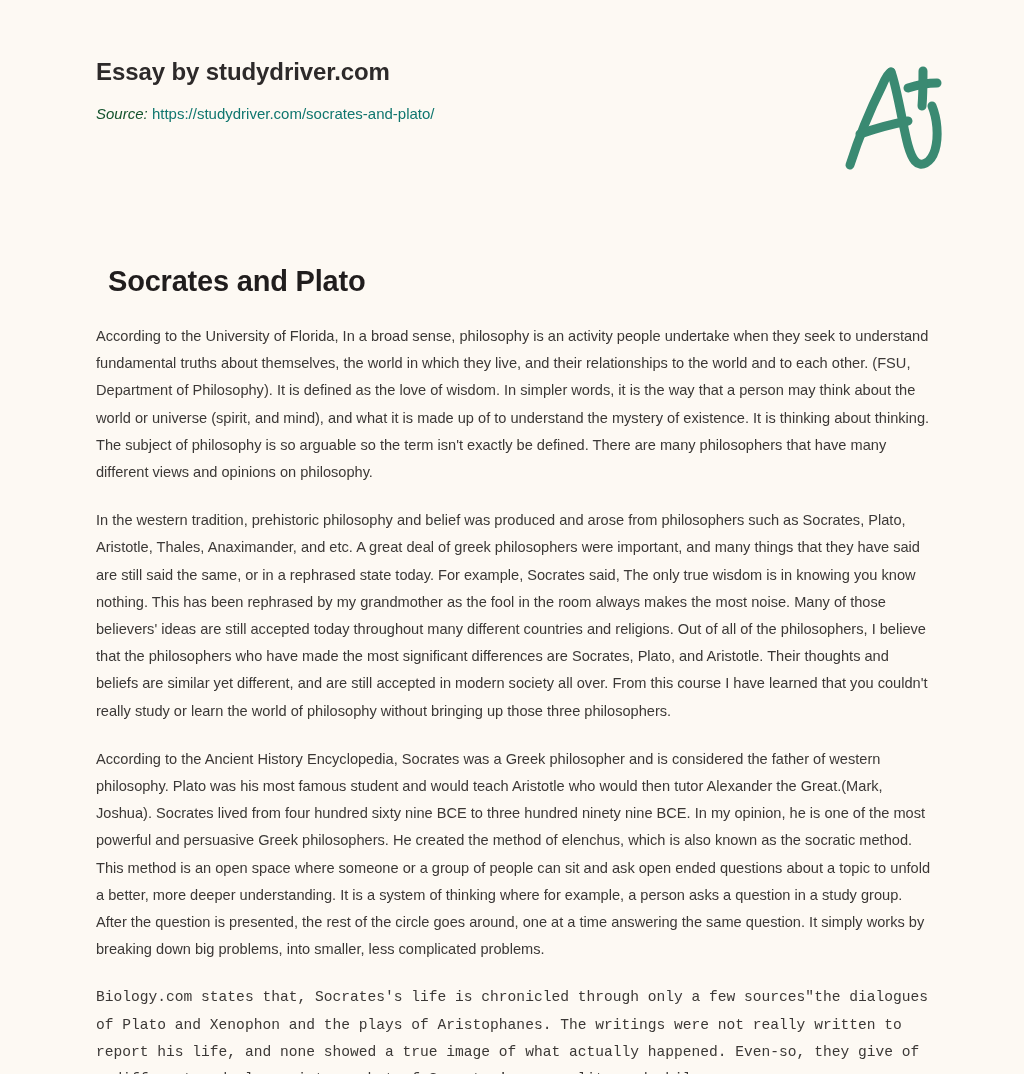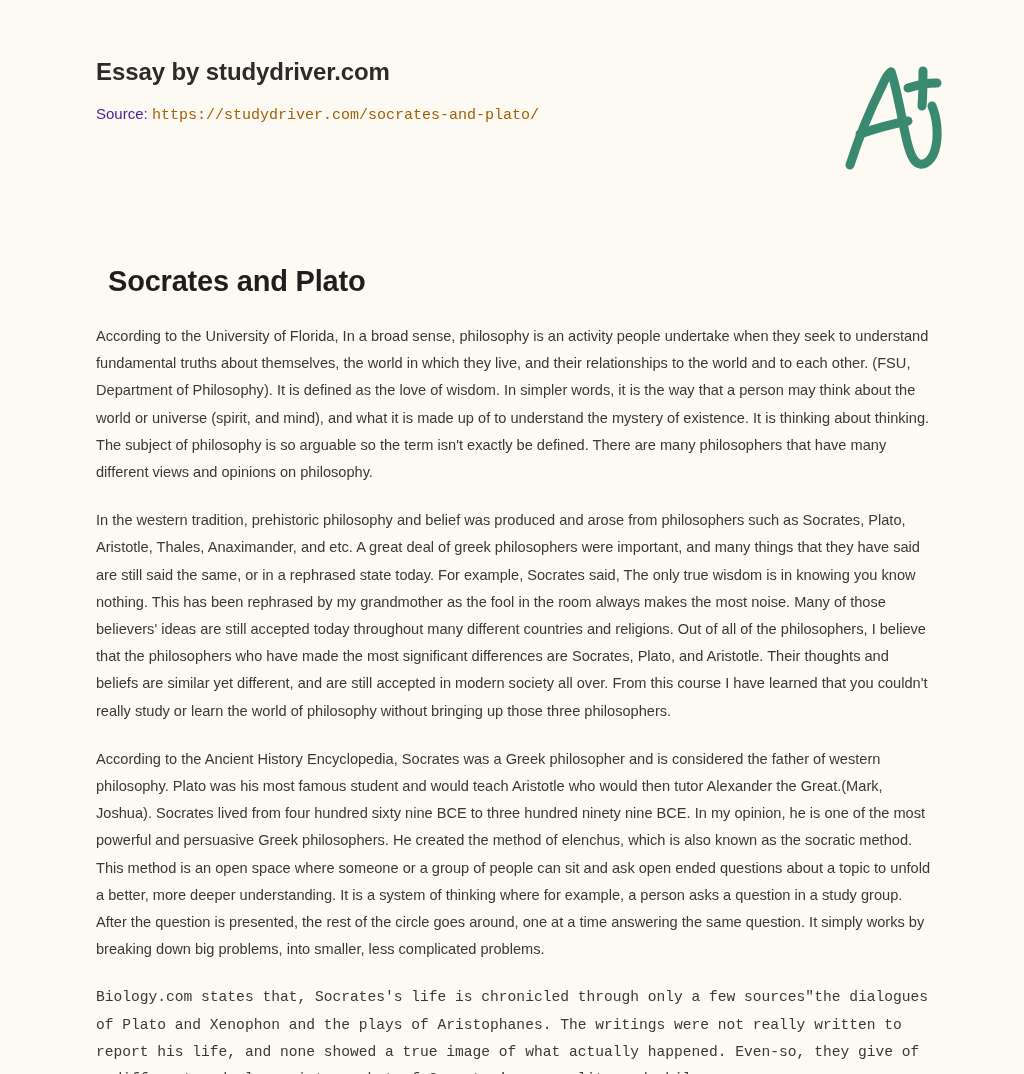--- a/index.html
+++ b/index.html
@@ -40,28 +40,28 @@
   }
 
   .source-line {
     margin-top: 16px;
     font-size: 15px;
     line-height: 20px;
     color: #8c8781;
   }
 
   .source-label {
-    color: #4c1d95;
+    color: #14532d;
+    font-style: italic;
   }
 
   .source-url {
-    color: #a16207;
+    color: #0f766e;
     text-decoration: none;
     word-break: break-all;
-    font-family: Liberation Mono, monospace;
   }
 
   
   .logo {
     position: absolute;
     right: 76px;
     top: 62px;
     width: 112px;
     height: 110px;
   }

